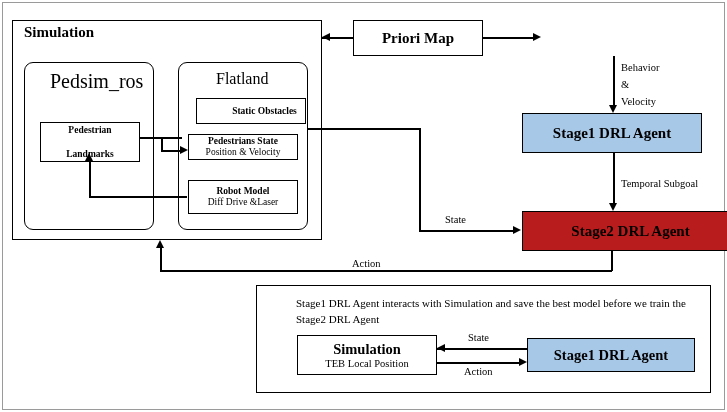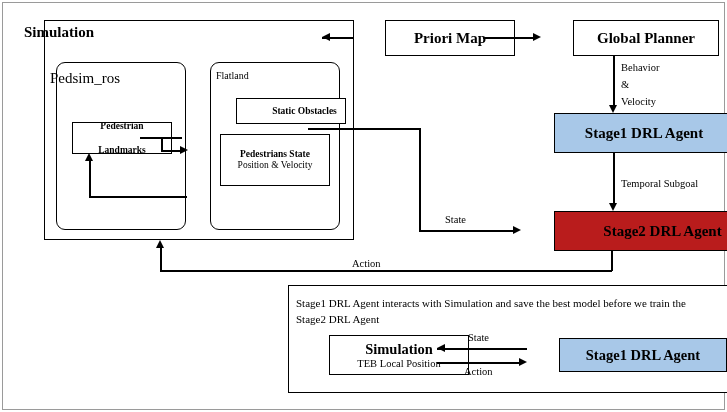--- a/index.html
+++ b/index.html
@@ -19,21 +19,20 @@
   .box {
     position: absolute;
     box-sizing: border-box;
     border: 1.5px solid #000;
     background: #fff;
     display: flex;
     flex-direction: column;
     align-items: center;
     justify-content: center;
     text-align: center;
-    margin-left: 32px;
   }
   .lbl {
     position: absolute;
     font-family: "Liberation Serif", serif;
     color: #000;
     white-space: nowrap;
   }
   .bold { font-weight: bold; }
   .line {
     position: absolute;
@@ -73,29 +72,29 @@
     width: 723px; height: 408px;
     border: 1.5px solid #9a9a9a;
     box-sizing: border-box;
   }
 
   
   #simulation-box { left: 12px; top: 20px; width: 310px; height: 220px; }
   #simulation-title { left: 24px; top: 24px; font-size: 15px; }
 
   #pedsim-box { left: 24px; top: 62px; width: 130px; height: 168px; border-radius: 9px; }
-  #pedsim-title { left: 50px; top: 70px; font-size: 15px; text-align: center; }
+  #pedsim-title { left: 50px; top: 70px; font-size: 20px; text-align: center; }
 
   #flatland-box { left: 178px; top: 62px; width: 130px; height: 168px; border-radius: 9px; }
-  #flatland-title { left: 216px; top: 70px; font-size: 10px; }
-
-  #pedestrian-behavior { left: 40px; top: 122px; width: 100px; height: 32px; font-size: 9.5px; font-weight: bold; line-height: 1.15; gap: 13px; }
-
-  #static-obstacles { left: 204px; top: 98px; width: 110px; height: 26px; font-size: 9.5px; font-weight: bold; padding-left: 27px; }
-  #pedestrians-state { left: 188px; top: 134px; width: 110px; height: 52px; font-size: 9.5px; line-height: 1.2; }
+  #flatland-title { left: 216px; top: 70px; font-size: 16px; }
+
+  #pedestrian-behavior { left: 40px; top: 122px; width: 100px; height: 40px; font-size: 9.5px; font-weight: bold; line-height: 1.15; gap: 13px; }
+
+  #static-obstacles { left: 196px; top: 98px; width: 110px; height: 26px; font-size: 9.5px; font-weight: bold; padding-left: 27px; }
+  #pedestrians-state { left: 188px; top: 134px; width: 110px; height: 26px; font-size: 9.5px; line-height: 1.2; }
   #robot-model { left: 188px; top: 180px; width: 110px; height: 34px; font-size: 9.5px; line-height: 1.2; }
 
   
   #priori-map { left: 353px; top: 20px; width: 130px; height: 36px; font-size: 15px; font-weight: bold; }
   #global-planner { left: 541px; top: 20px; width: 146px; height: 36px; font-size: 15px; font-weight: bold; }
 
   #stage1-agent { left: 522px; top: 113px; width: 180px; height: 40px; background: #a8c8e8; font-size: 15px; font-weight: bold; }
   #stage2-agent { left: 522px; top: 211px; width: 217px; height: 40px; background: #b91c1c; font-size: 15px; font-weight: bold; }
 
   
@@ -133,37 +132,38 @@
 
   <div class="box" id="static-obstacles">
     <span>Static Obstacles</span>
   </div>
 
   <div class="box" id="pedestrians-state">
     <span class="bold">Pedestrians State</span>
     <span>Position &amp; Velocity</span>
   </div>
 
+  <div class="box" id="robot-model">
+    <span class="bold">Robot Model</span>
+    <span>Diff Drive &amp;Laser</span>
+  </div>
 
   <div class="line hline" style="left:140px; top:137px; width:42px;"></div>
   <div class="line vline" style="left:161px; top:137px; height:14px;"></div>
   <div class="line hline" style="left:161px; top:150px; width:20px;"></div>
   <div class="arrow arr-right" style="left:180px; top:146px;"></div>
 
   <div class="line vline" style="left:89px; top:160px; height:37px;"></div>
   <div class="line hline" style="left:89px; top:196px; width:98px;"></div>
   <div class="arrow arr-up" style="left:85px; top:153px;"></div>
 
   <div class="box" id="priori-map">
     <span>Priori Map</span>
   </div>
 
-  <div class="box" id="global-planner">
-    <span>Global Planner</span>
-  </div>
 
   <div class="line hline" style="left:322px; top:37px; width:31px;"></div>
   <div class="arrow arr-left" style="left:322px; top:33px;"></div>
 
   <div class="line hline" style="left:483px; top:37px; width:50px;"></div>
   <div class="arrow arr-right" style="left:533px; top:33px;"></div>
 
   <div class="line vline" style="left:613px; top:56px; height:49px;"></div>
   <div class="arrow arr-down" style="left:609px; top:105px;"></div>
   <div class="lbl edge-label" style="left:621px; top:62px;">Behavior</div>

